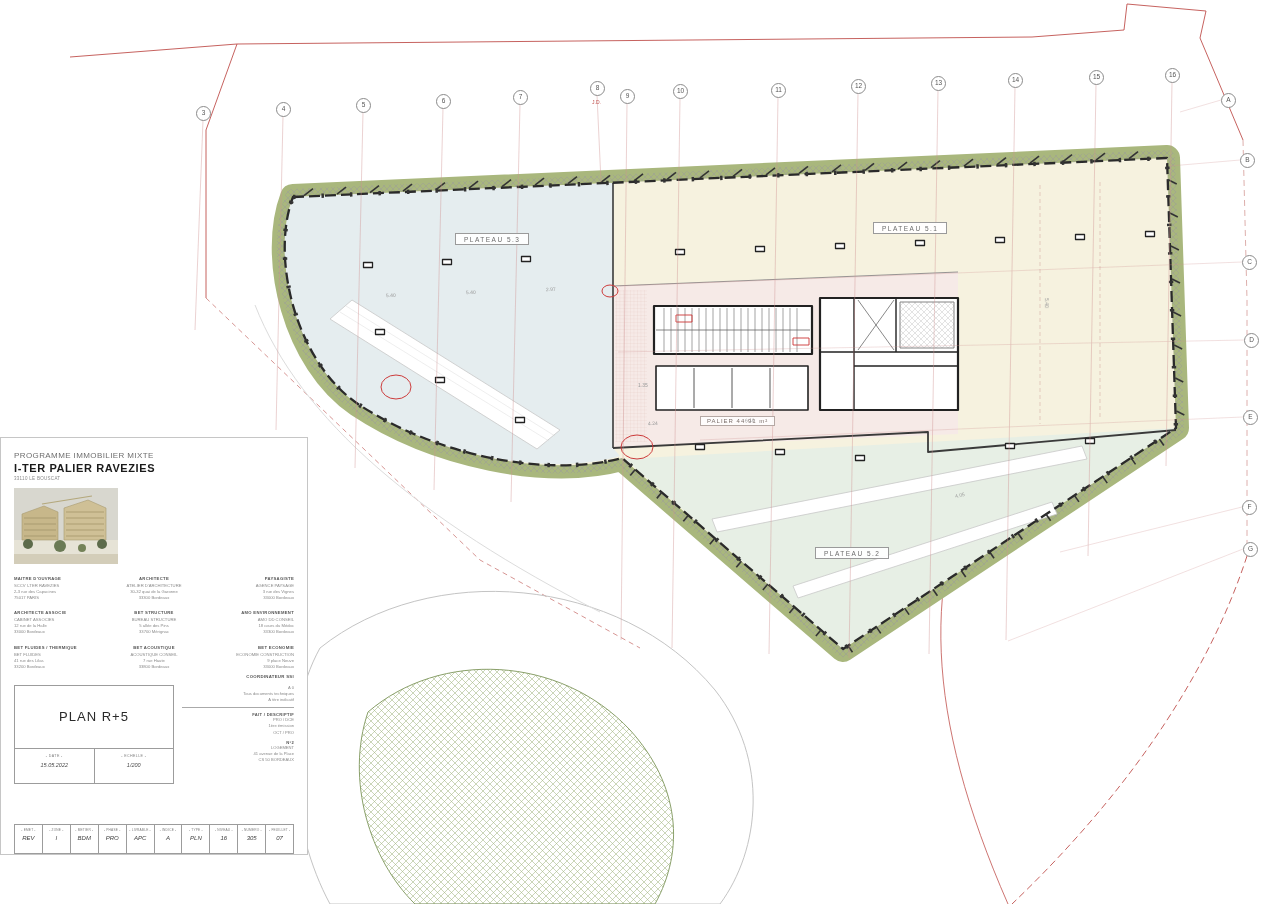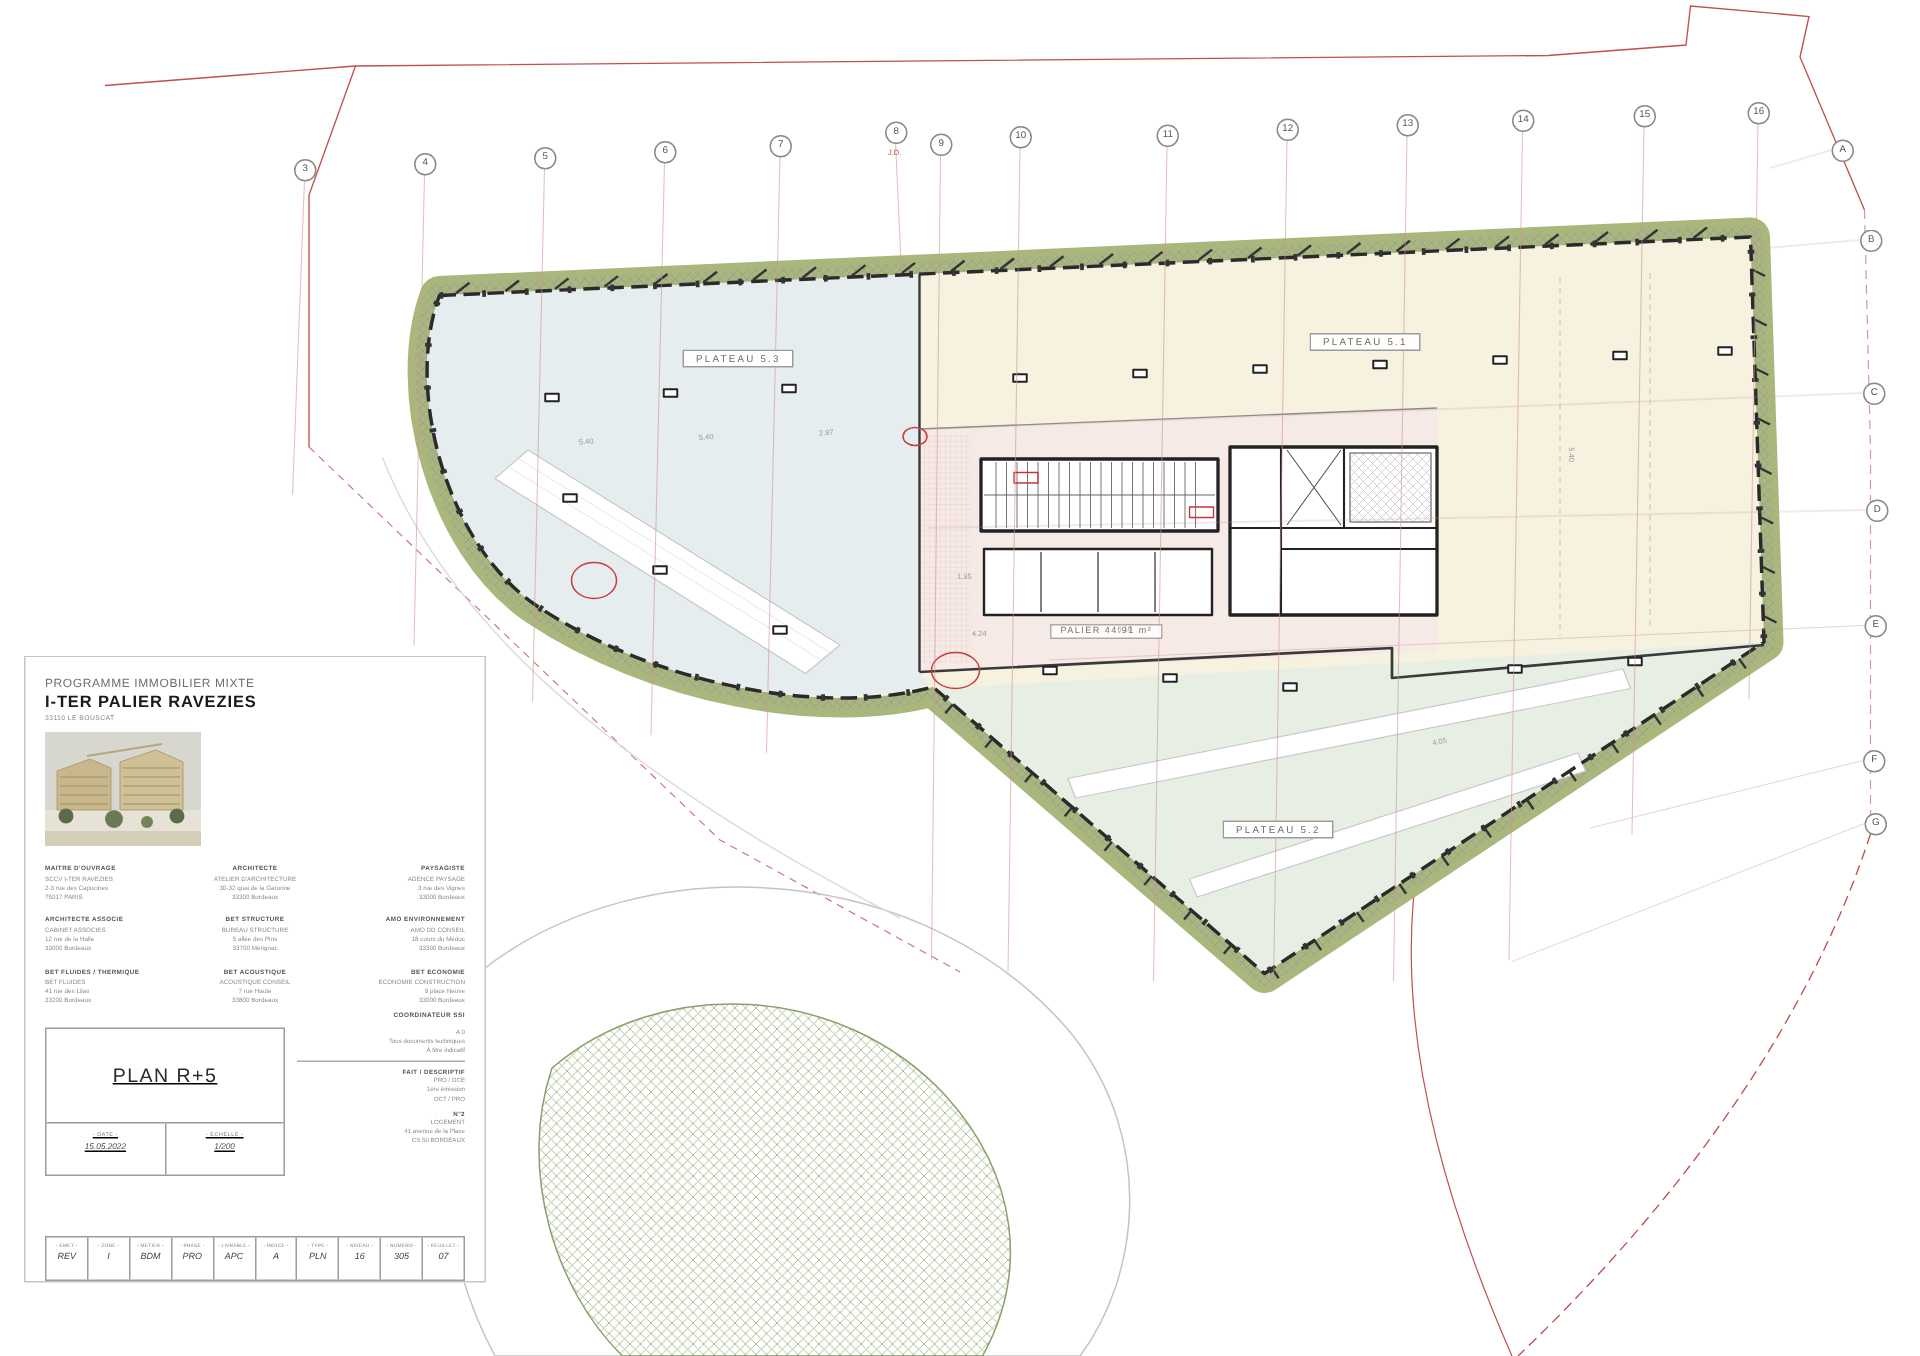--- a/index.html
+++ b/index.html
@@ -12,36 +12,36 @@
 
   
   .zonelabel{position:absolute;border:0.8px solid #9a9a9a;background:rgba(255,255,255,.92);
     color:#6b6b6b;font-size:6.5px;letter-spacing:1.5px;padding:1.5px 8px;z-index:5;white-space:nowrap;}
   .palierlabel{position:absolute;border:0.6px solid #b5a8a4;background:rgba(255,255,255,.85);
     color:#7c6f6b;font-size:6px;letter-spacing:1px;padding:1px 6px;z-index:5;white-space:nowrap;}
   .dim{position:absolute;color:#9a9a9a;font-size:5px;z-index:5;white-space:nowrap;}
   .redNote{position:absolute;color:#c0504d;font-size:5px;z-index:6;white-space:nowrap;}
 
   
-  #titleBlock{position:absolute;left:16px;top:437px;width:308px;height:418px;background:#fff;
+  #titleBlock{position:absolute;left:0;top:437px;width:308px;height:418px;background:#fff;
     border:1px solid #c6c6c6;box-sizing:border-box;padding:13px 13px 26px 13px;z-index:10;}
   .tb-type{font-size:8px;color:#6e6e6e;letter-spacing:.4px;}
   .tb-name{font-size:11px;font-weight:bold;color:#1a1a1a;letter-spacing:.6px;margin-top:2px;}
   .tb-city{font-size:4.5px;color:#8a8a8a;margin-top:2px;letter-spacing:.3px;}
   .tb-photo{margin-top:7px;width:104px;height:76px;display:block;}
   #parties{display:grid;grid-template-columns:1fr 1fr 1fr;column-gap:8px;row-gap:9px;margin-top:12px;}
   .party{min-height:24px;}
   .party .role{font-size:4.2px;font-weight:bold;color:#555;letter-spacing:.3px;margin-bottom:2px;}
   .party .pl{font-size:4.2px;color:#8b8b8b;line-height:1.45;}
   #parties .party:nth-child(3n+1){text-align:left;}
   #parties .party:nth-child(3n+2){text-align:center;}
   #parties .party:nth-child(3n+3){text-align:right;}
   .ssi{text-align:right;font-size:4.3px;font-weight:bold;color:#555;margin-top:4px;letter-spacing:.3px;}
   #planCellRow{display:flex;margin-top:6px;}
-  #planCellLeft{width:160px;border:1px solid #9c9c9c;box-sizing:border-box;text-decoration:underline;}
+  #planCellLeft{width:160px;border:1px solid #9c9c9c;box-sizing:border-box;}
   #planTitleCell{height:62px;display:flex;align-items:center;justify-content:center;
     font-size:13px;color:#2a2a2a;letter-spacing:1px;}
   #dateRow{display:flex;border-top:1px solid #9c9c9c;height:34px;}
   #dateRow>div{flex:1;text-align:center;padding-top:5px;box-sizing:border-box;}
   #dateRow>div+div{border-left:1px solid #9c9c9c;}
   .smallhdr{font-size:3.6px;color:#7d7d7d;letter-spacing:.4px;}
   .smallval{font-size:5.5px;color:#4c4c4c;font-style:italic;margin-top:4px;}
   #planCellRight{flex:1;padding-left:8px;text-align:right;}
   #planCellRight .tiny{font-size:4.1px;color:#8b8b8b;line-height:1.5;}
   #planCellRight .tinyhdr{font-size:4.1px;font-weight:bold;color:#555;margin-top:4px;letter-spacing:.3px;}

